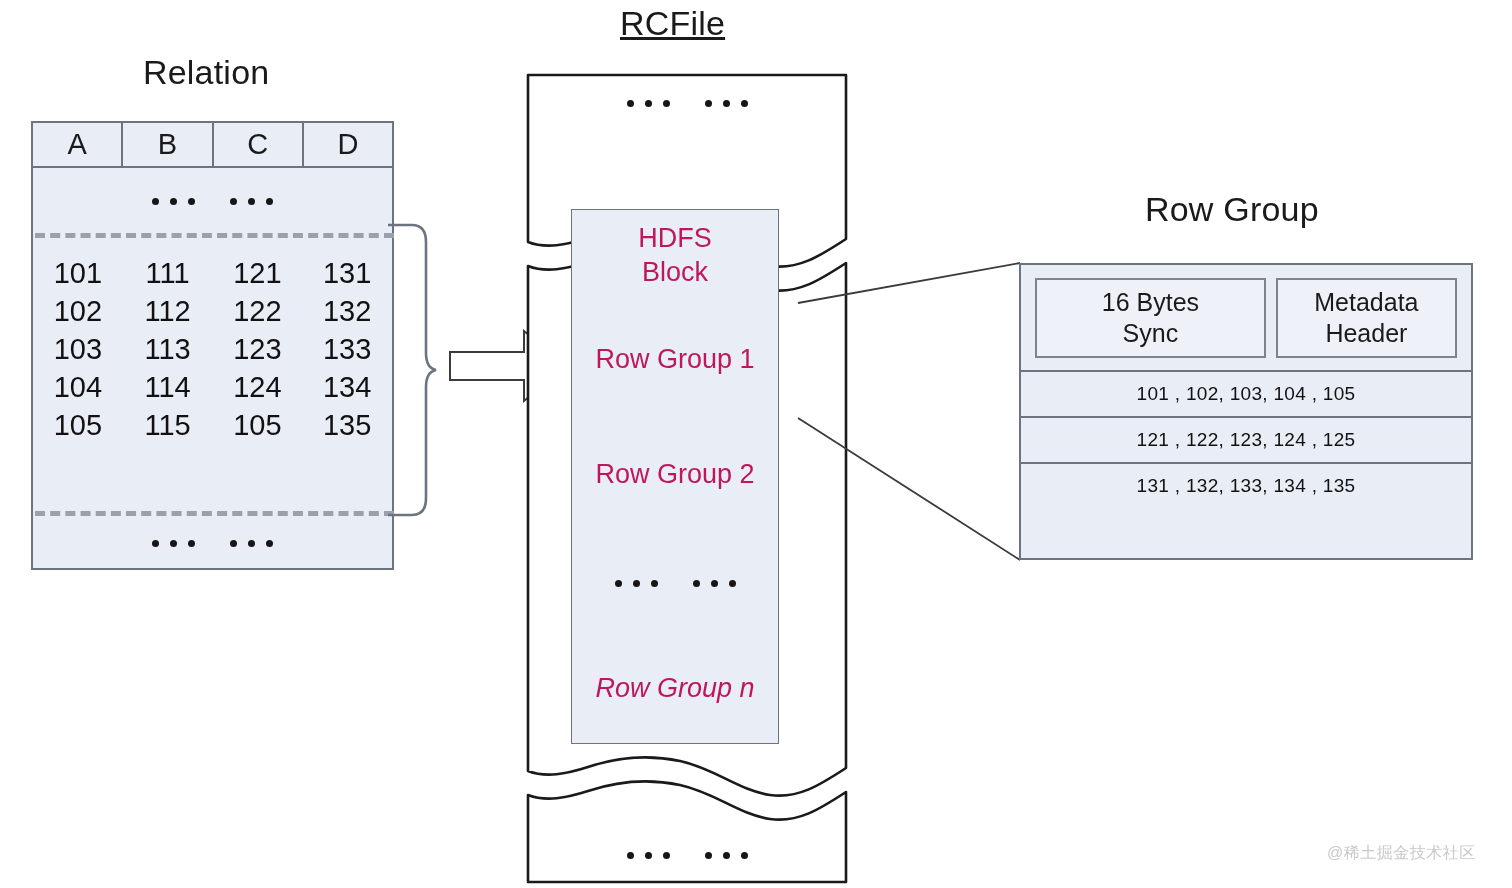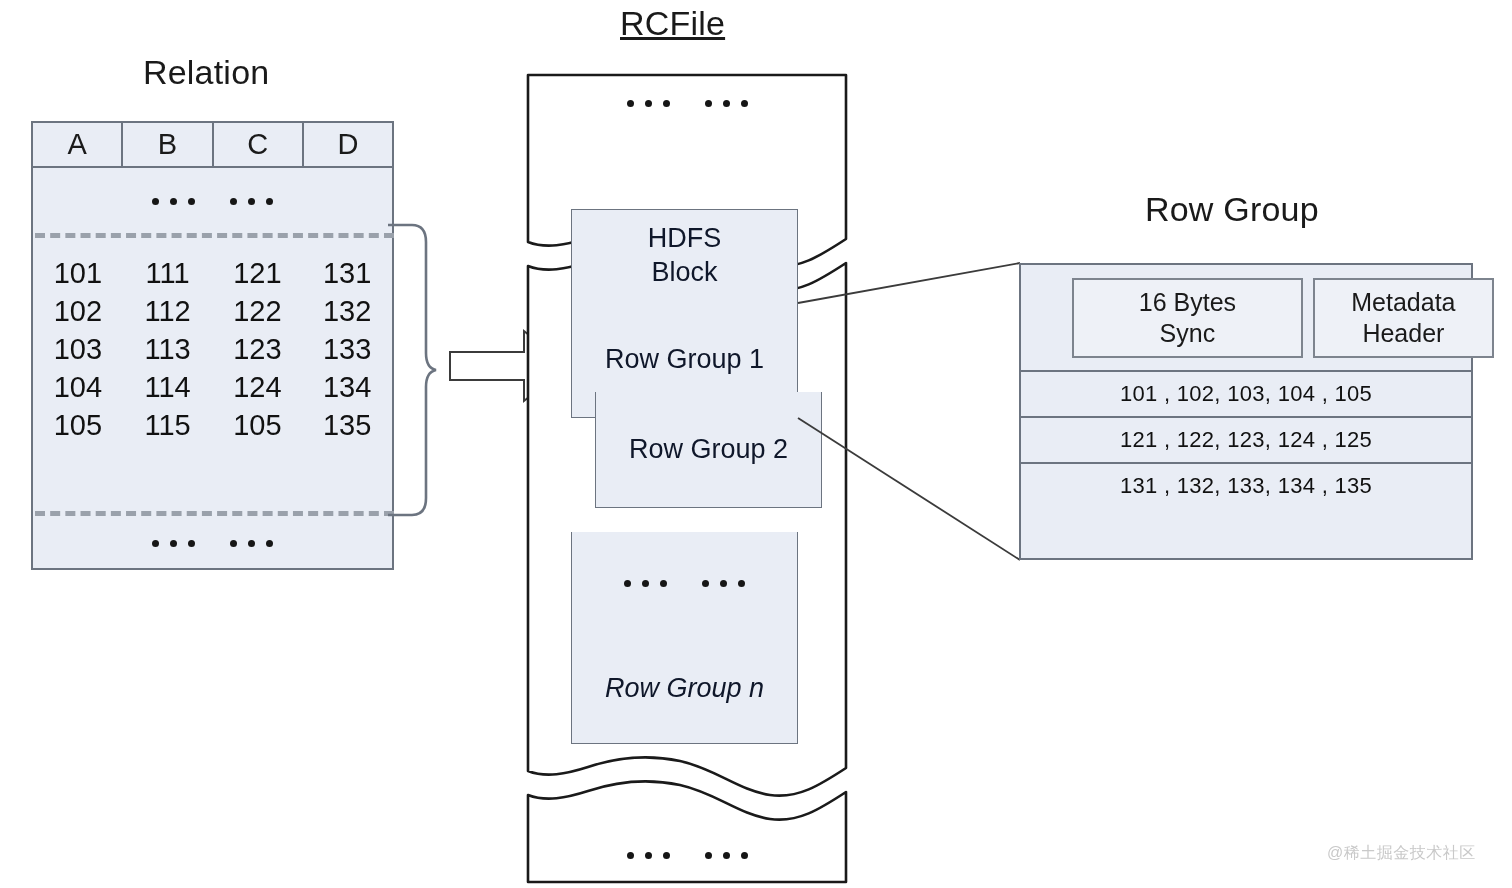--- a/index.html
+++ b/index.html
@@ -154,35 +154,35 @@
     left: 520px;
     top: 70px;
     width: 334px;
     height: 818px;
   }
 
   
   .rc-block {
     position: absolute;
     left: 571px;
-    width: 227px;
+    width: 208px;
     background: #e9edf5;
     border: 1.5px solid #6c7480;
     box-sizing: border-box;
     display: flex;
     align-items: center;
     justify-content: center;
     font-size: 27px;
-    color: #0f172a;
+    color: #be185d;
     text-align: center;
     line-height: 1.25;
   }
   #rc-hdfs-block   { top: 209px; height: 94px; border-bottom-width: 1px; }
   #rc-row-group-1  { top: 302px; height: 116px; border-top: none; }
-  #rc-row-group-2  { top: 392px; height: 116px; border-top: none; margin-left: 24px; }
+  #rc-row-group-2  { top: 417px; height: 116px; border-top: none; }
   #rc-row-ellipsis { top: 532px; height: 103px; border-top: none; }
   #rc-row-group-n  { top: 634px; height: 110px; border-top: none; font-style: italic; }
 
   
   #connector-svg {
     position: absolute;
     left: 790px;
     top: 250px;
     width: 240px;
     height: 330px;
@@ -202,21 +202,20 @@
   .rg-header-area {
     position: absolute;
     left: 0; top: 0;
     width: 100%;
     height: 105px;
     display: flex;
     align-items: center;
     gap: 10px;
     padding: 0 14px;
     box-sizing: border-box;
-    margin-left: 37px;
   }
   .rg-header-box {
     background: #eef1f7;
     border: 2px solid #7d848e;
     box-sizing: border-box;
     display: flex;
     align-items: center;
     justify-content: center;
     font-size: 25px;
     line-height: 1.22;
@@ -232,21 +231,21 @@
     left: 0;
     top: 105px;
     width: 100%;
   }
   .rg-row {
     height: 46px;
     border-top: 2px solid #6c7480;
     display: flex;
     align-items: center;
     justify-content: center;
-    font-size: 22px;
+    font-size: 19px;
     color: #111;
     letter-spacing: 0.3px;
     box-sizing: border-box;
   }
 
   
   #watermark {
     position: absolute;
     left: 1327px;
     top: 843px;

